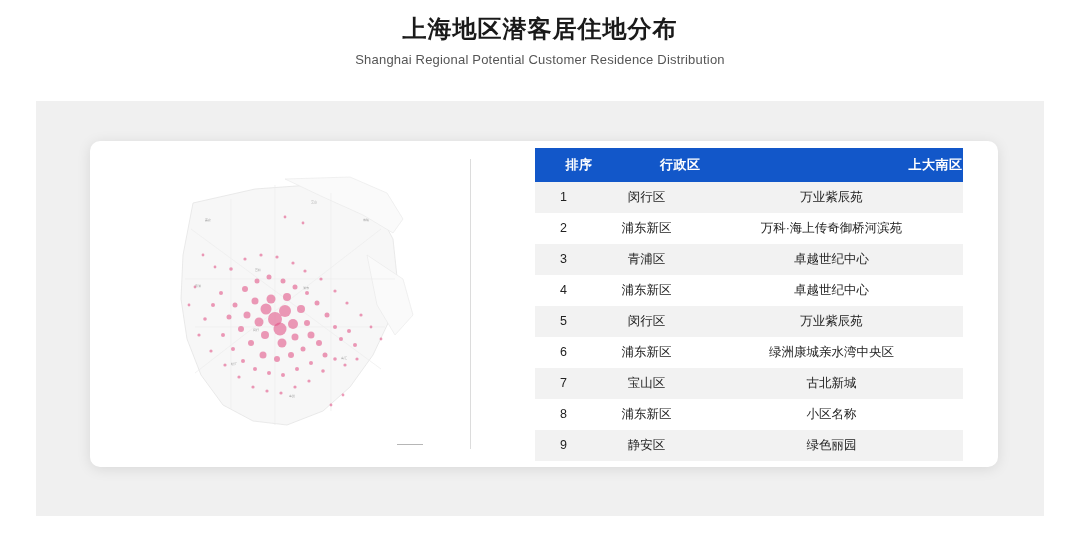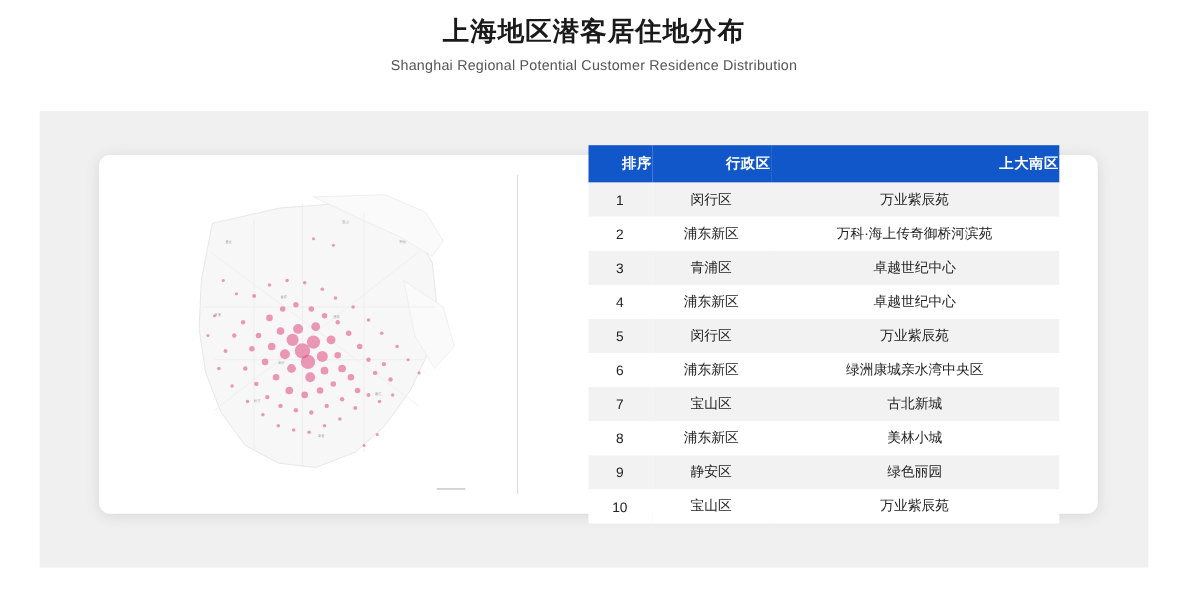--- a/index.html
+++ b/index.html
@@ -308,30 +308,25 @@
             <td>绿洲康城亲水湾中央区</td>
           </tr>
           <tr>
             <td>7</td>
             <td>宝山区</td>
             <td>古北新城</td>
           </tr>
           <tr>
             <td>8</td>
             <td>浦东新区</td>
-            <td>美林小城</td>
+            <td>小区名称</td>
           </tr>
           <tr>
             <td>9</td>
             <td>静安区</td>
             <td>绿色丽园</td>
           </tr>
-          <tr>
-            <td>10</td>
-            <td>宝山区</td>
-            <td>万业紫辰苑</td>
-          </tr>
         </tbody>
       </table>
     </div>
 
   </div>
 </div>
 
 </body></html>

